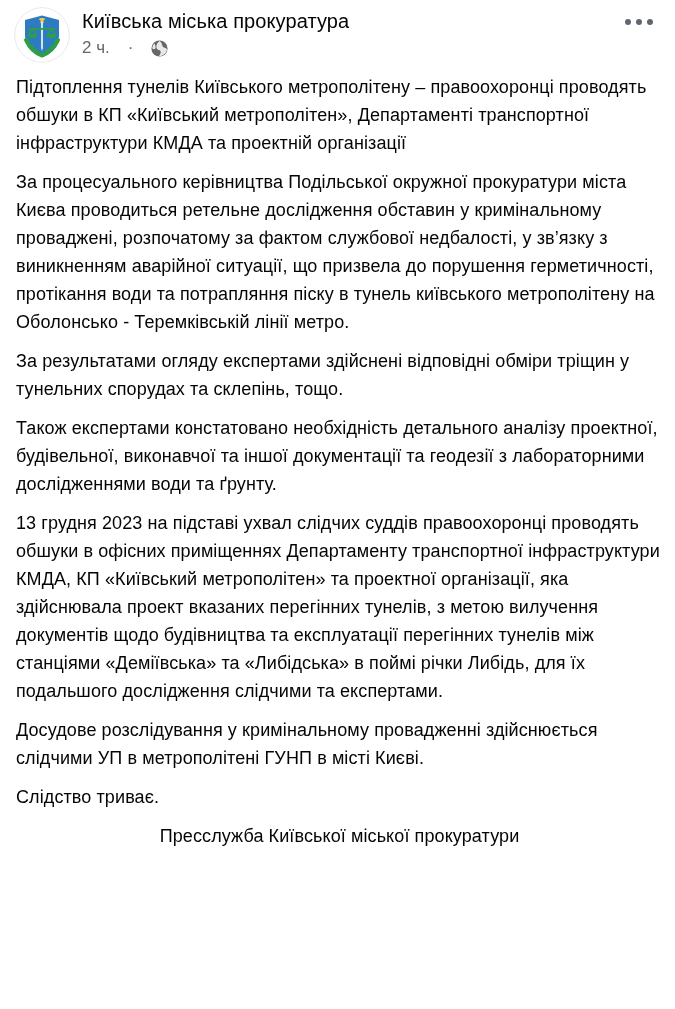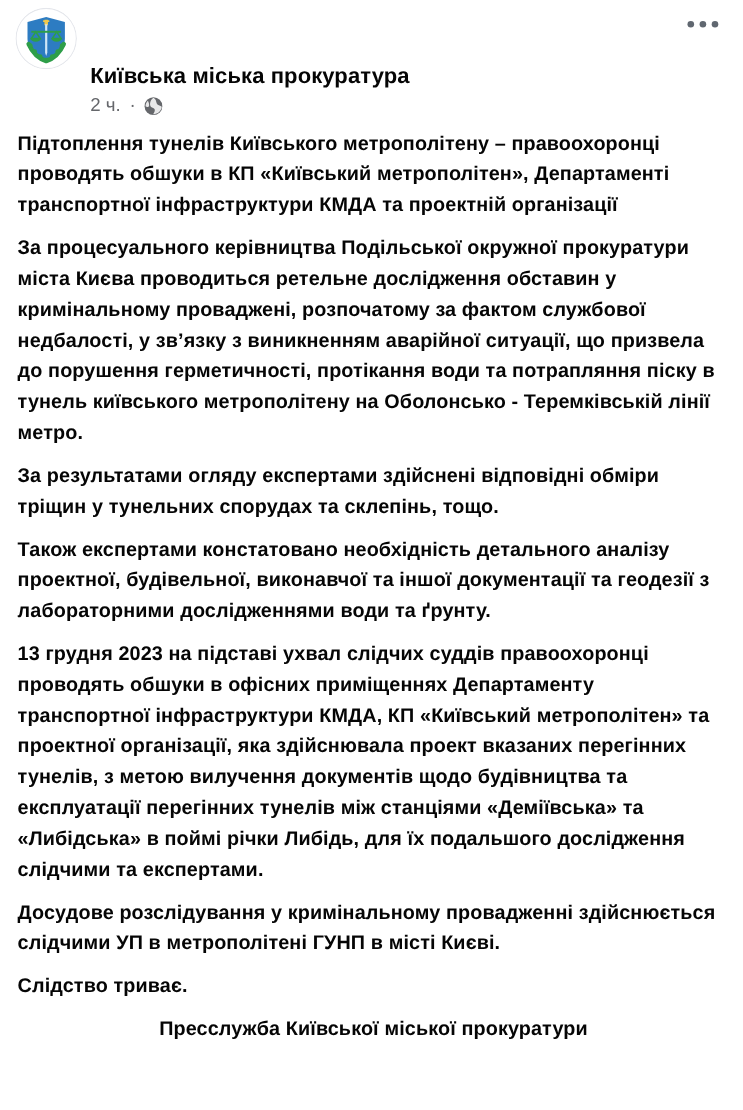--- a/index.html
+++ b/index.html
@@ -32,30 +32,29 @@
   }
   .header-info {
     margin-left: 12px;
     padding-top: 2px;
     flex: 1 1 auto;
     min-width: 0;
   }
   .page-name {
     font-size: 20px;
     line-height: 25px;
-    font-weight: 700;
+    font-weight: 400;
     color: #050505;
     letter-spacing: 0.1px;
     cursor: pointer;
-    margin-top: 48px;
   }
   .meta-row {
     display: flex;
     align-items: center;
-    gap: 8px;
+    gap: 18px;
     margin-top: 4px;
     font-size: 17px;
     color: #65676b;
   }
   .meta-row .sep { color: #65676b; }
   .globe { display: inline-block; width: 17px; height: 17px; }
   .menu-button {
     margin-left: auto;
     padding: 12px 6px;
     display: flex;
@@ -67,21 +66,20 @@
   }
   .menu-button .dot {
     width: 6px;
     height: 6px;
     border-radius: 50%;
     background: #606770;
   }
   
   .post-body {
     padding: 8px 12px 14px 16px;
-    font-weight: bold;
   }
   .post-body p {
     margin: 0 0 11px 0;
     font-size: 18px;
     line-height: 28px;
     color: #050505;
     letter-spacing: 0.1px;
     word-wrap: break-word;
   }
   .post-body p:last-child { margin-bottom: 0; text-align: center; }

